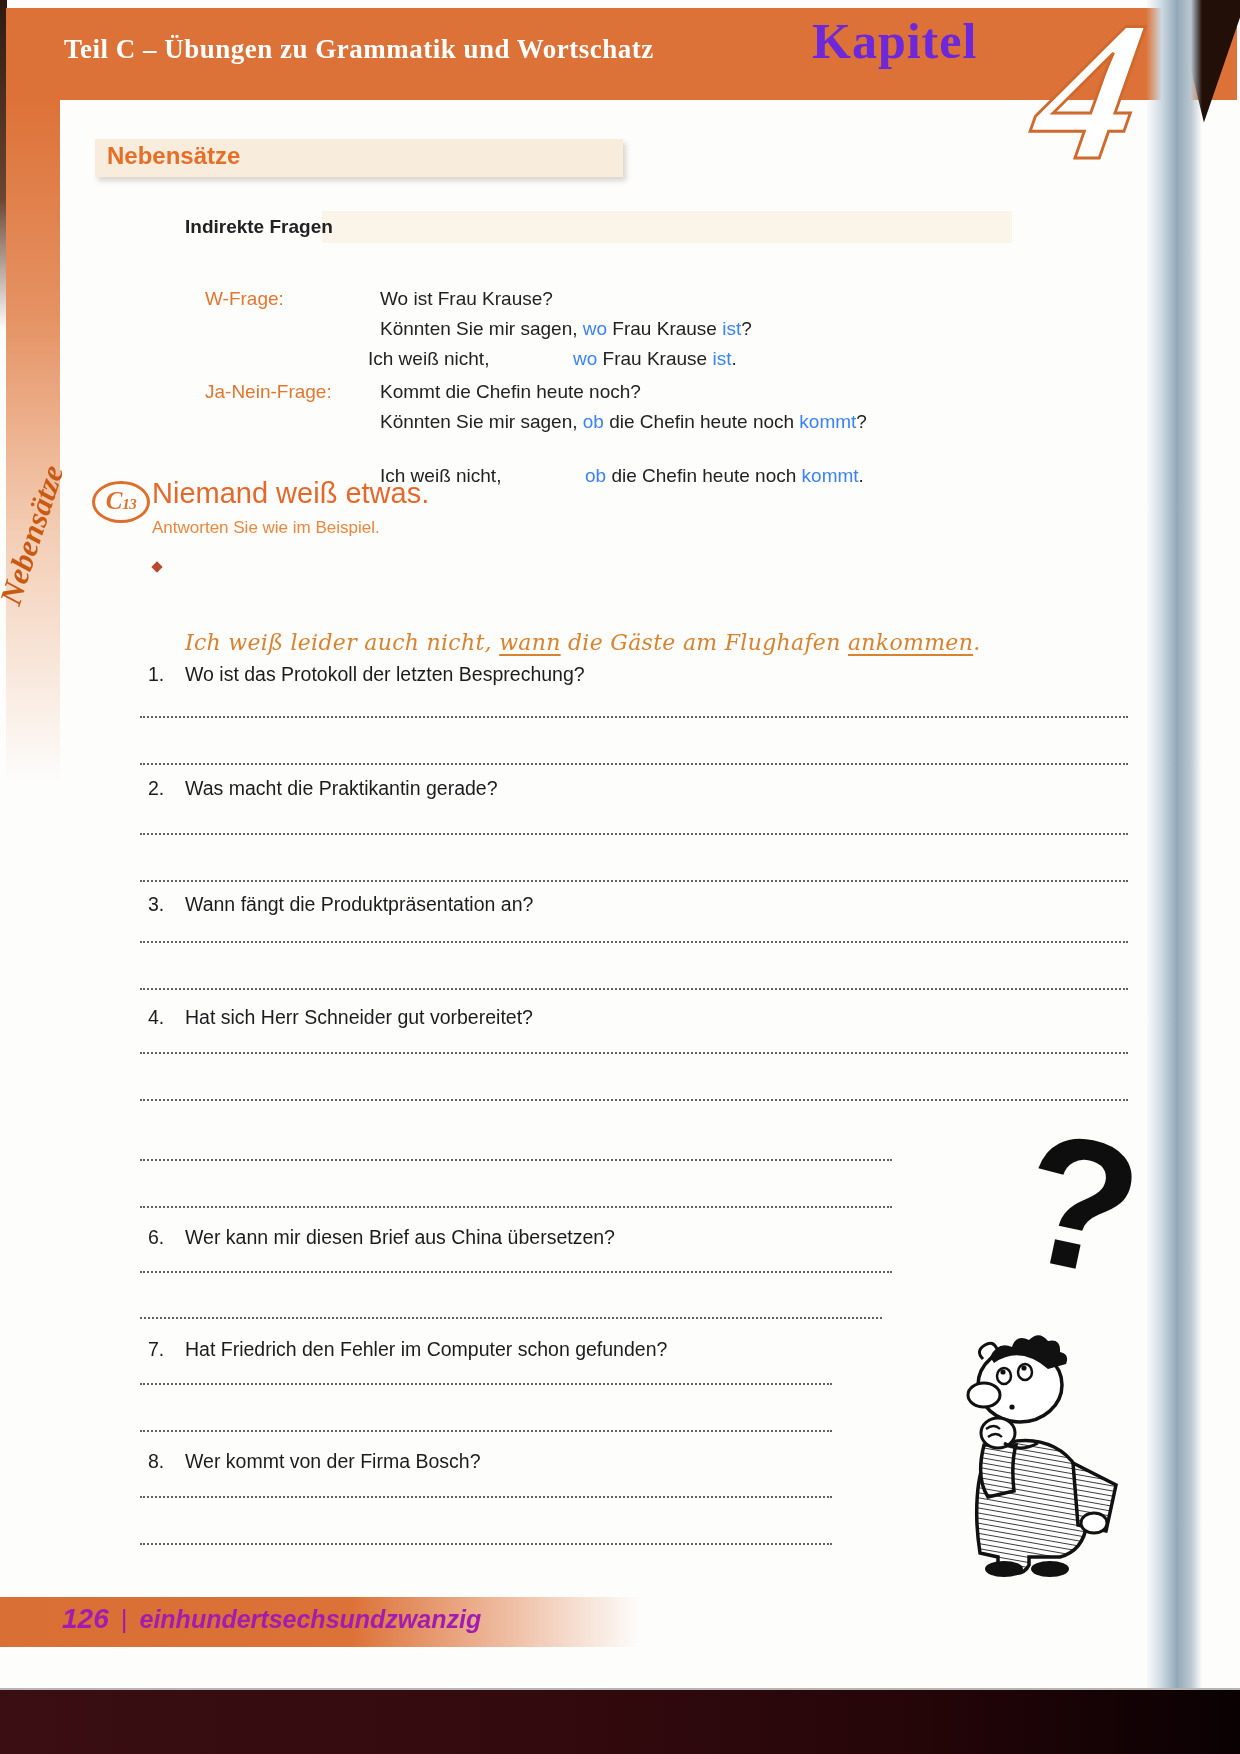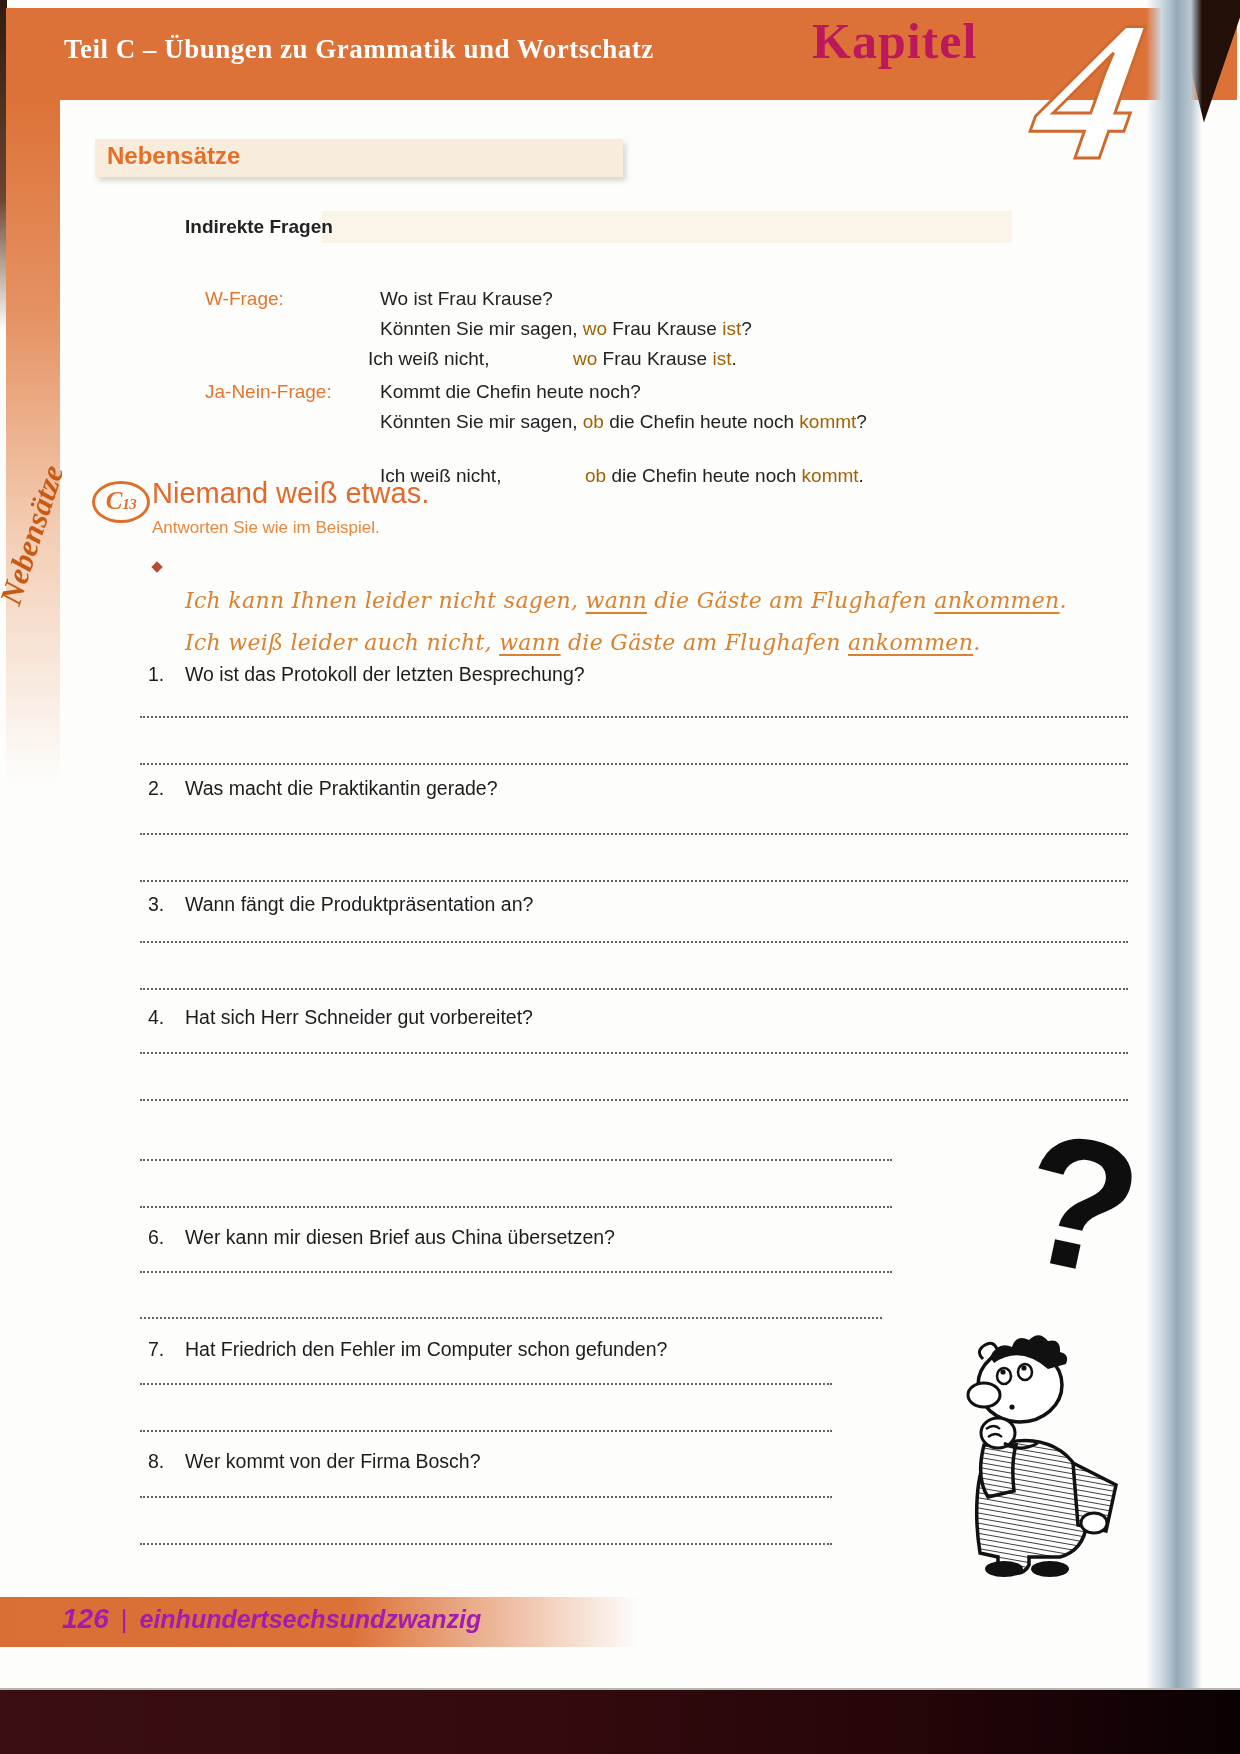--- a/index.html
+++ b/index.html
@@ -7,21 +7,21 @@
     position:relative;width:1240px;height:1754px;background:#fdfdfc;overflow:hidden;
     font-family:"Liberation Sans",sans-serif;color:#1f1f1f;
   }
   
   .spine-dark{position:absolute;left:0;top:0;width:7px;height:330px;
     background:linear-gradient(#2d1a10,#6b4530 60%,rgba(255,255,255,0));}
   .header-band{position:absolute;left:6px;top:8px;width:1231px;height:92px;background:#dd7238;}
   .part-title{position:absolute;left:64px;top:34px;font-family:"Liberation Serif",serif;
     font-weight:bold;font-size:27px;color:#fff;letter-spacing:.5px;}
   .kapitel{position:absolute;left:812px;top:12px;font-family:"Liberation Serif",serif;
-    font-weight:bold;font-size:50px;color:#be185d;letter-spacing:1px;}
+    font-weight:bold;font-size:50px;color:#6d28d9;letter-spacing:1px;}
   .kap-num-svg{position:absolute;left:998px;top:-10px;}
   .corner-wedge{position:absolute;left:1158px;top:0;width:82px;height:125px;background:#221008;
     clip-path:polygon(18% 0,100% 0,100% 14%,56% 98%,40% 55%,26% 22%);}
   
   .edge-shadow{position:absolute;left:1146px;top:0;width:56px;height:1690px;
     background:linear-gradient(90deg,rgba(255,255,255,0) 0%,#cdd9e2 28%,#93a9b8 55%,#bac7d1 80%,rgba(255,255,255,0) 100%);}
   
   .left-strip{position:absolute;left:6px;top:100px;width:54px;height:720px;
     background:linear-gradient(#dd7238 0%,#e59263 30%,#f3cdb4 60%,rgba(255,255,255,0) 95%);}
   .side-label{position:absolute;left:-78px;top:517px;width:220px;height:36px;text-align:center;
@@ -30,21 +30,21 @@
   
   .section-bar{position:absolute;left:95px;top:139px;width:528px;height:38px;background:#f8ecdd;
     box-shadow:3px 4px 5px rgba(120,100,80,.25);}
   .section-title{position:absolute;left:107px;top:142px;font-size:24px;font-weight:bold;color:#e56f27;}
   
   .faint-bar{position:absolute;left:322px;top:211px;width:690px;height:32px;background:#f8f0e3;opacity:.75;}
   .ex-heading{position:absolute;left:185px;top:216px;font-size:19px;font-weight:bold;color:#222;}
   .ex-row{position:absolute;font-size:19px;color:#222;white-space:nowrap;}
   .ex-label{display:inline-block;width:175px;color:#e2762f;}
   .lead-fixed{display:inline-block;width:205px;}
-  .acc{color:#a16207;}
+  .acc{color:#3b82f6;}
   
   .badge{position:absolute;left:92px;top:481px;width:52px;height:36px;border:3px solid #de6f2b;
     border-radius:50%;color:#de6f2b;font-family:"Liberation Serif",serif;font-style:italic;
     text-align:center;line-height:34px;}
   .badge .c{font-size:25px;font-weight:bold;}
   .badge .n{font-size:15px;font-weight:bold;letter-spacing:-.5px;}
   .ex-title{position:absolute;left:152px;top:477px;font-size:29px;font-weight:500;color:#e5682a;}
   .ex-instr{position:absolute;left:152px;top:518px;font-size:17px;color:#e8873e;}
   .bullet{position:absolute;left:153px;top:563px;width:8px;height:8px;background:#b94a32;transform:rotate(45deg);}
   .ex-q{position:absolute;left:185px;top:552px;font-size:19.5px;color:#1a1a1a;}
@@ -111,23 +111,20 @@
   </div>
 
   <div class="badge">
     <span class="c">C</span><span class="n">13</span>
   </div>
   <div class="ex-title">Niemand weiß etwas.</div>
   <div class="ex-instr">Antworten Sie wie im Beispiel.</div>
 
   <div class="bullet"></div>
 
-  <div class="hand" style="top:588px">
-    <span>Ich kann Ihnen leider nicht sagen, </span><span class="u">wann</span><span> die Gäste am Flughafen </span><span class="u">ankommen</span><span>.</span>
-  </div>
   <div class="hand" style="top:630px">
     <span>Ich weiß leider auch nicht, </span><span class="u">wann</span><span> die Gäste am Flughafen </span><span class="u">ankommen</span><span>.</span>
   </div>
 
   <div class="q" style="top:663px"><span class="num">1.</span><span>Wo ist das Protokoll der letzten Besprechung?</span></div>
   <div class="dots" style="top:716px;width:988px"></div>
   <div class="dots" style="top:763px;width:988px"></div>
 
   <div class="q" style="top:777px"><span class="num">2.</span><span>Was macht die Praktikantin gerade?</span></div>
   <div class="dots" style="top:833px;width:988px"></div>

